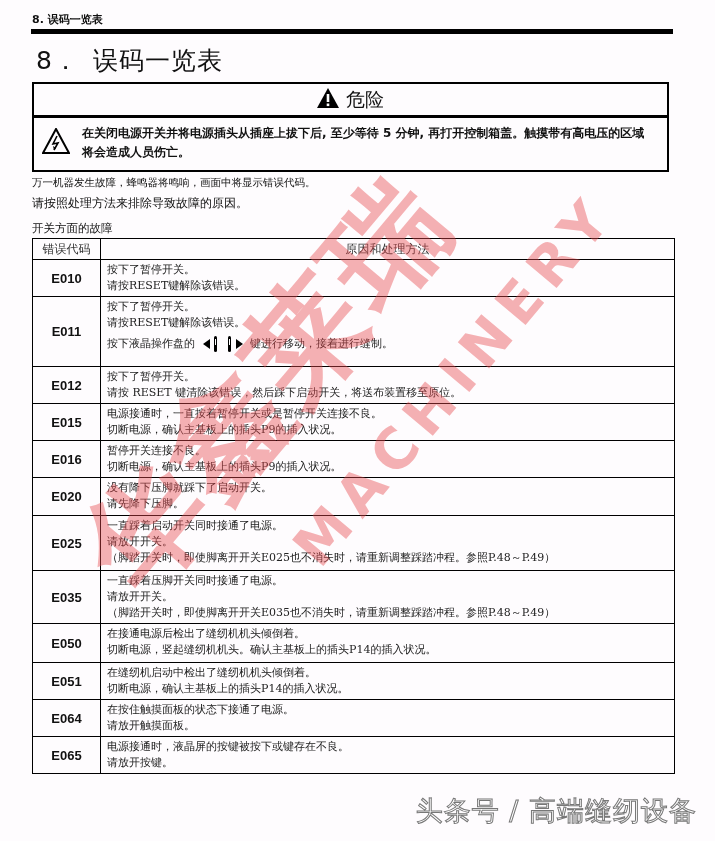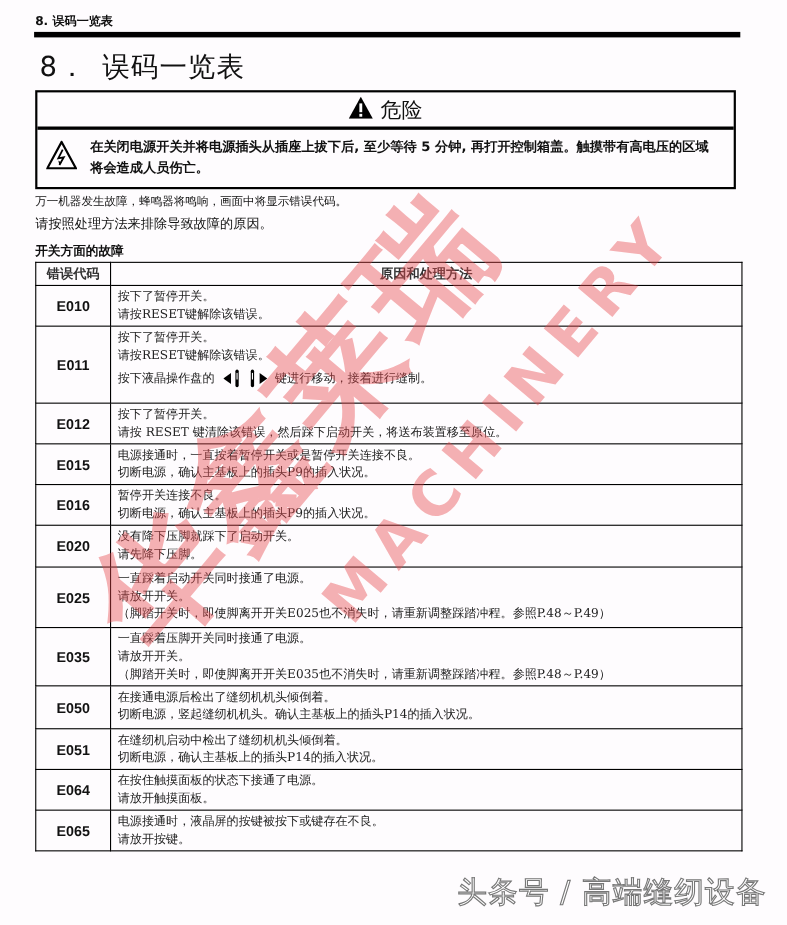--- a/index.html
+++ b/index.html
@@ -12,25 +12,25 @@
 
     .danger-box { position: absolute; left: 32px; top: 82px; width: 633px; height: 86px; border: 2px solid #000; }
     .danger-head { height: 31px; border-bottom: 3px solid #000; display: flex; align-items: center; justify-content: center; }
     .danger-head .label { font-size: 19px; margin-left: 7px; }
     .danger-body { display: flex; align-items: center; padding: 6px 8px; }
     .danger-body .txt { font-size: 12px; font-weight: bold; line-height: 19px; margin-left: 12px; }
 
     .intro { position: absolute; left: 32px; font-size: 11px; }
     .intro1 { top: 176px; font-size: 10.5px; }
     .intro2 { top: 195px; font-size: 12px; }
-    .section-title { position: absolute; left: 32px; top: 221px; font-size: 11.5px; font-weight: bold; }
+    .section-title { position: absolute; left: 32px; top: 221px; font-size: 11.5px; font-weight: normal; }
 
     table.err { position: absolute; left: 32px; top: 238px; width: 643px; border-collapse: collapse; }
     table.err td, table.err th { border: 1px solid #000; padding: 0; }
-    table.err th { font-weight: bold; font-size: 12px; color: #333; height: 20px; font-family: "DejaVu Serif", serif; }
+    table.err th { font-weight: normal; font-size: 12px; color: #333; height: 20px; font-family: "DejaVu Serif", serif; }
     table.err td.code { width: 67px; text-align: center; font-weight: bold; font-size: 13px; font-family: "Liberation Sans", sans-serif; }
     table.err td.desc { padding: 2px 6px; font-size: 11px; line-height: 16px; font-family: "DejaVu Serif", serif; color: #222; vertical-align: top; }
     .desc div { white-space: nowrap; }
     .arrow-keys { display: inline-flex; align-items: center; gap: 4px; margin: 0 4px; vertical-align: middle; }
     .watermark { position: absolute; left: 0; top: 0; width: 715px; height: 841px; pointer-events: none; }
     .footer-brand { position: absolute; right: 18px; top: 793px; font-size: 27px; color: #fff;
       -webkit-text-stroke: 1px #777; letter-spacing: 1px; font-family: "DejaVu Sans", sans-serif; }
   </style>
 </head>
 <body>

